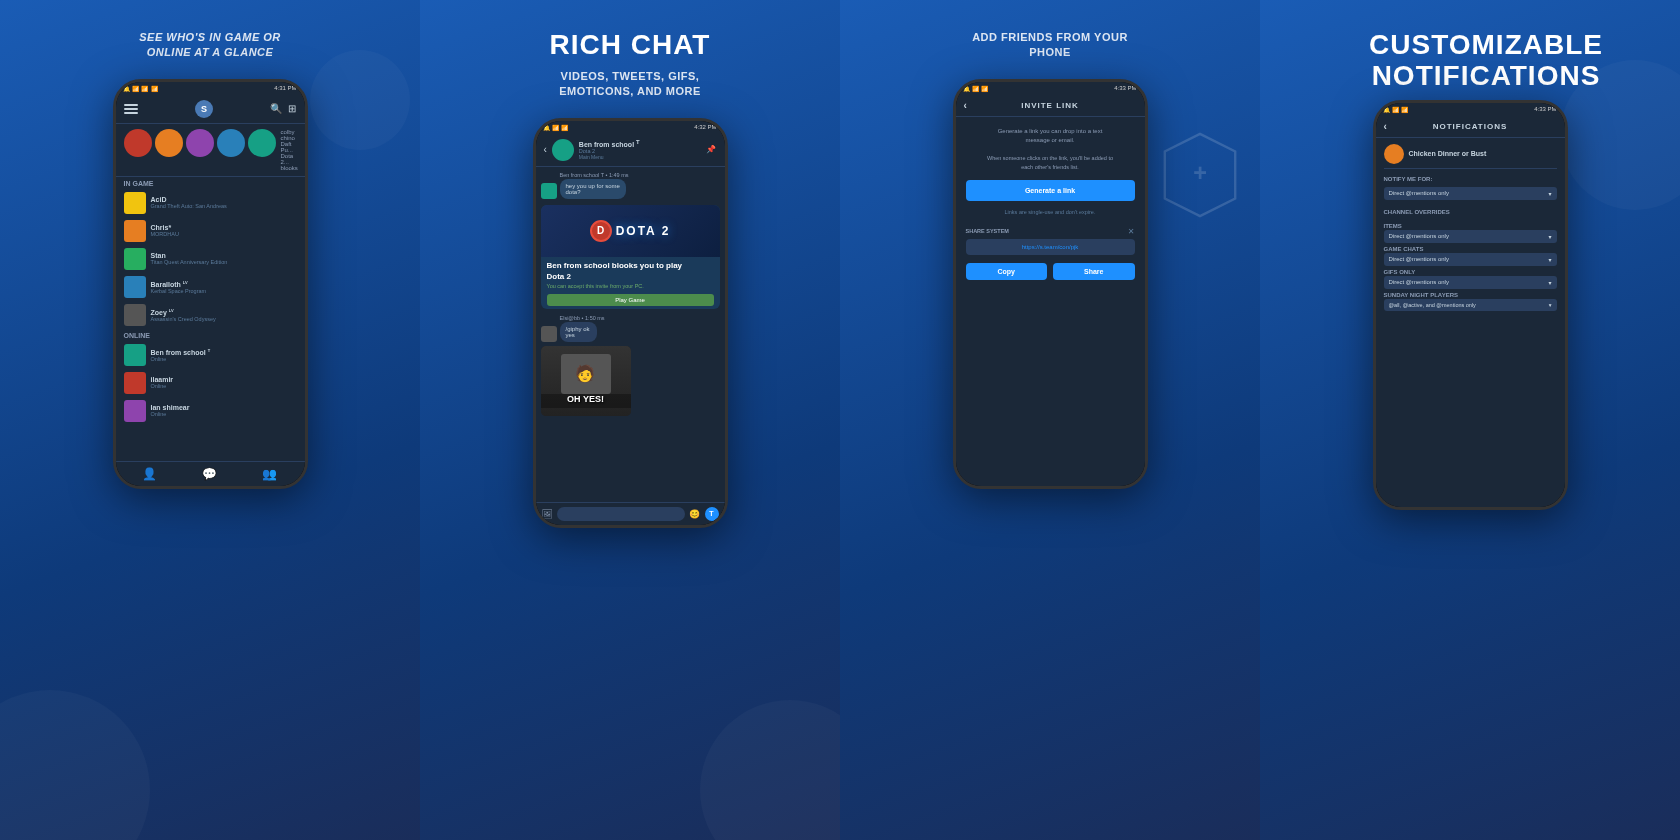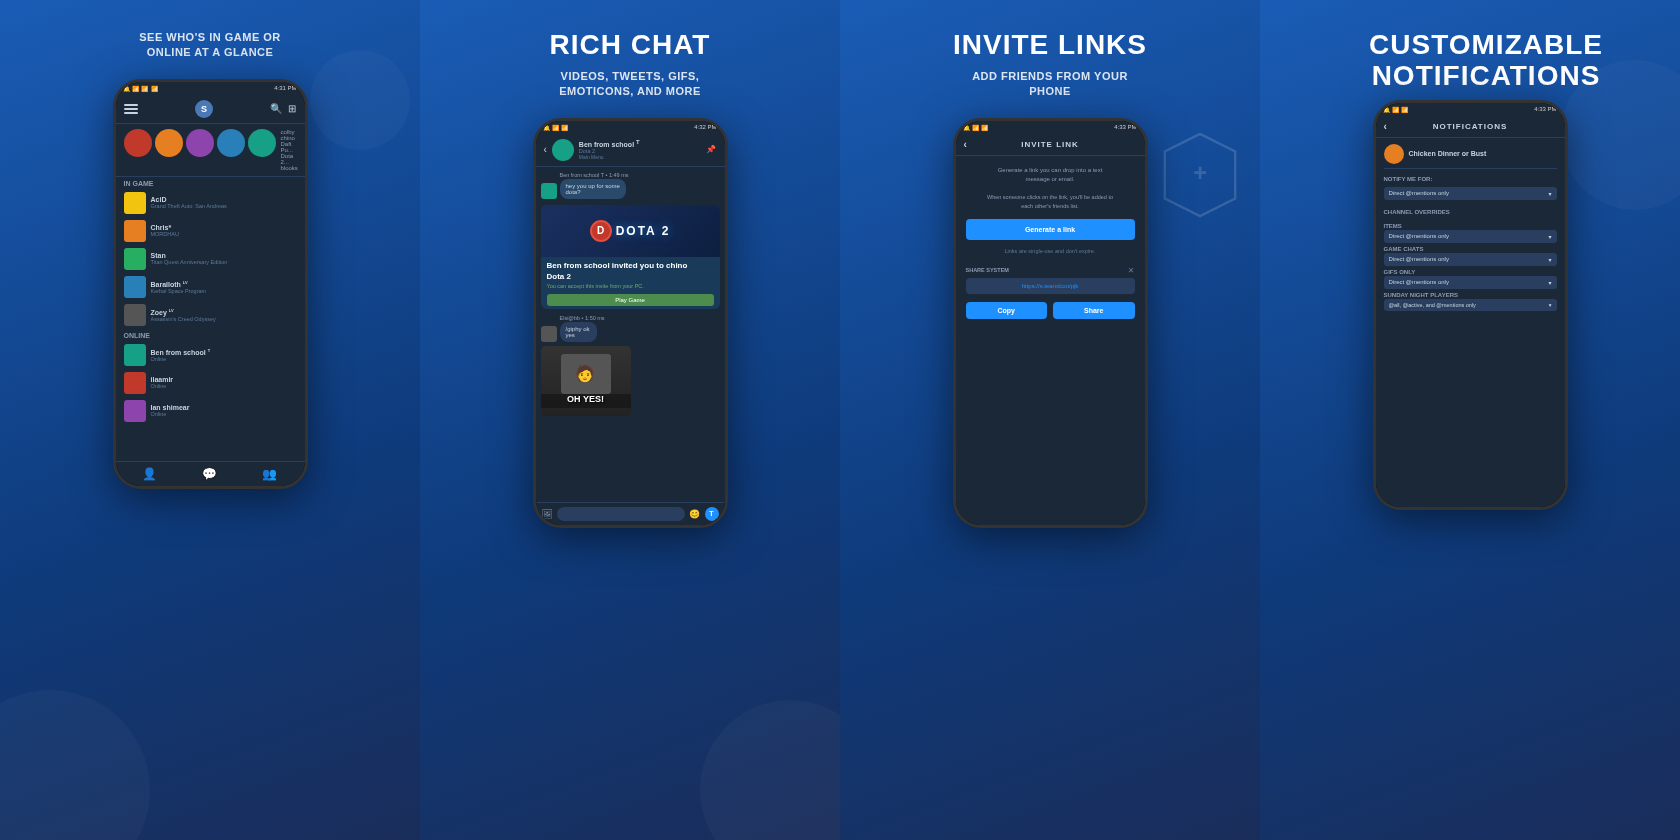--- a/index.html
+++ b/index.html
@@ -514,21 +514,21 @@
       border: 2px solid #e74c3c;
     }
   </style>
 </head>
 <body>
 
 <div class="panel">
   <div class="bg-circle" style="width:200px;height:200px;bottom:-50px;left:-50px;"></div>
   <div class="bg-circle" style="width:100px;height:100px;top:50px;right:10px;"></div>
 
-  <p class="panel-subtitle" style="white-space:pre-line;">SEE WHO'S IN GAME OR
+  <p class="panel-subtitle" style="white-space:pre-line;font-style:italic;">SEE WHO'S IN GAME OR
 ONLINE AT A GLANCE</p>
 
   <div class="phone">
     <div class="phone-screen">
 
       <div class="status-bar">
         <span>🔔 📶 📶 📶</span>
         <span>4:31 PM</span>
       </div>
 
@@ -660,21 +660,21 @@
             <div style="font-size:5.5px;color:#8b9bb4;margin-bottom:1px;">Ben from school T • 1:49 ms</div>
             <div class="chat-bubble-left">hey you up for some dota?</div>
           </div>
         </div>
 
         <div class="chat-game-card">
           <div class="dota2-banner">
             <div class="dota2-icon">D</div>
             <span class="dota2-text">DOTA 2</span>
           </div>
-          <div class="game-card-title">Ben from school invited you to chino</div>
+          <div class="game-card-title">Ben from school blooks you to play</div>
           <div style="font-size:8px;font-weight:800;color:#fff;padding:1px 6px 2px;">Dota 2</div>
           <div class="game-card-subtitle">You can accept this invite from your PC.</div>
           <div class="play-button">Play Game</div>
         </div>
 
         <div style="display:flex;align-items:flex-end;gap:3px;">
           <div class="avatar-circle av-gray small-avatar"></div>
           <div>
             <div style="font-size:5.5px;color:#8b9bb4;margin-bottom:1px;">Elsi@bb • 1:50 ms</div>
             <div class="chat-bubble-right">/giphy ok yes</div>
@@ -704,21 +704,20 @@
   </div>
 </div>
 
 <div class="panel">
 
   <svg class="hex-decoration" viewBox="0 0 100 115" fill="none" xmlns="http://www.w3.org/2000/svg">
     <polygon points="50,5 95,27.5 95,87.5 50,110 5,87.5 5,27.5" stroke="white" stroke-width="3" fill="none"></polygon>
     <text x="50" y="65" text-anchor="middle" fill="white" font-size="30" font-weight="bold">+</text>
   </svg>
 
-  <h2 class="panel-title">INVITE LINKS</h2>
   <p class="panel-subtitle" style="white-space:pre-line;">ADD FRIENDS FROM YOUR
 PHONE</p>
 
   <div class="phone">
     <div class="phone-screen">
       <div class="status-bar">
         <span>🔔 📶 📶</span>
         <span>4:33 PM</span>
       </div>
       <div class="invite-header">

